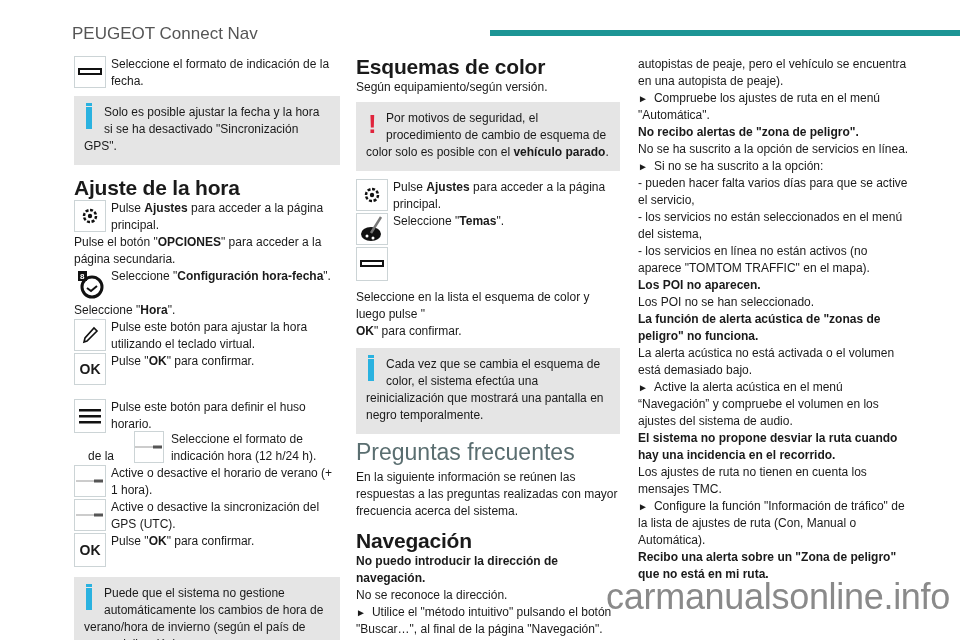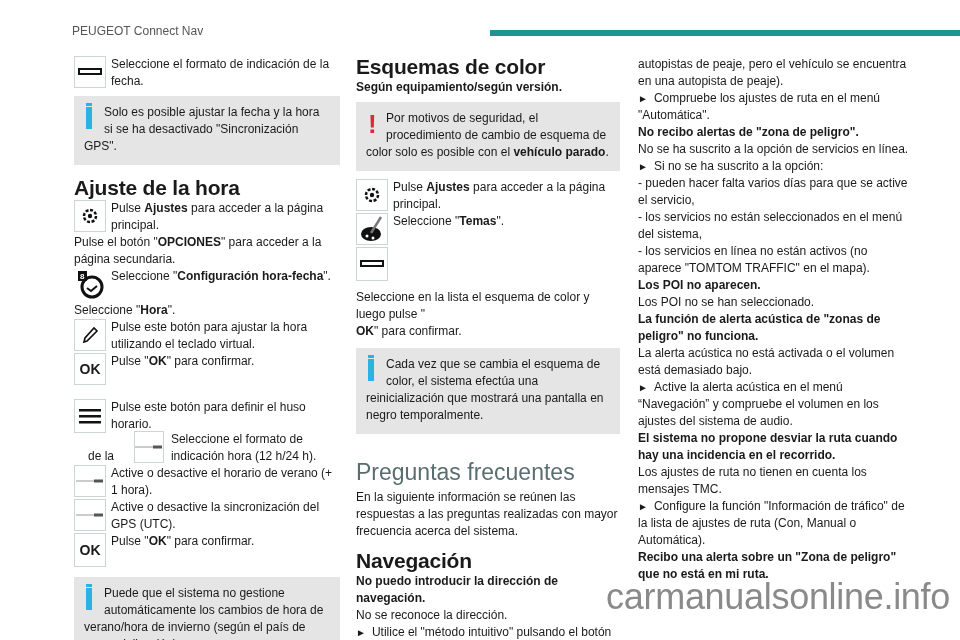--- a/index.html
+++ b/index.html
@@ -1,18 +1,18 @@
 <!DOCTYPE html>
 <html><head>
 <meta charset="utf-8">
 <style>
   * { box-sizing: border-box; margin: 0; padding: 0; }
   html, body { width: 960px; height: 640px; background: #ffffff; overflow: hidden; }
   body { font-family: "Liberation Sans", sans-serif; color: #1a1a1a; position: relative; }
-  .header-title { position: absolute; left: 72px; top: 24px; font-size: 12px; color: #555; }
+  .header-title { position: absolute; left: 72px; top: 24px; font-size: 17px; color: #555; }
   .header-bar { position: absolute; left: 490px; top: 30px; width: 470px; height: 6px; background: #1d9595; }
   .page-number { position: absolute; left: 14px; top: 643px; font-size: 11px; color: #444; }
   .watermark { position: absolute; right: 10px; top: 576px; font-size: 36px; color: #8a8a8a; letter-spacing: -0.3px; }
 
   .col { position: absolute; top: 56px; font-size: 12px; line-height: 17px; }
   .col1 { left: 74px; width: 266px; }
   .col2 { left: 356px; width: 264px; }
   .col3 { left: 638px; width: 272px; }
 
   .step { position: relative; min-height: 34px; }
@@ -159,21 +159,21 @@
 
   <div class="info-box" style="margin-top:10px;">
     <span class="mark mark-info"></span>
     <span>Puede que el sistema no gestione automáticamente los cambios de hora de verano/hora de invierno (según el país de comercialización).</span>
     <div class="clear"></div>
   </div>
 </div>
 
 <div class="col col2">
   <h2 style="margin-top:2px;">Esquemas de color</h2>
-  <p class="para" style="margin-bottom:6px;font-weight:bold;">Según equipamiento/según versión.</p>
+  <p class="para" style="margin-bottom:6px;">Según equipamiento/según versión.</p>
 
   <div class="info-box">
     <span class="mark mark-warn">!</span>
     <span>Por motivos de seguridad, el procedimiento de cambio de esquema de color solo es posible con el </span><b>vehículo parado</b><span>.</span>
     <div class="clear"></div>
   </div>
 
   <div class="step" style="margin-top:8px;">
     <div class="icon-box">
       <svg width="20" height="20" viewBox="0 0 20 20">
@@ -207,21 +207,21 @@
     <span style="display:inline-block;margin-top:8px;">Seleccione en la lista el esquema de color y luego pulse "</span><b>OK</b><span>" para confirmar.</span>
     <div class="clear"></div>
   </div>
 
   <div class="info-box" style="margin-top:8px;">
     <span class="mark mark-info"></span>
     <span>Cada vez que se cambia el esquema de color, el sistema efectúa una reinicialización que mostrará una pantalla en negro temporalmente.</span>
     <div class="clear"></div>
   </div>
 
-  <h1 class="light" style="margin-top:30px;">Preguntas frecuentes</h1>
+  <h1 class="light" style="margin-top:10px;">Preguntas frecuentes</h1>
   <p class="para">En la siguiente información se reúnen las respuestas a las preguntas realizadas con mayor frecuencia acerca del sistema.</p>
 
   <h2>Navegación</h2>
   <p class="para bold">No puedo introducir la dirección de navegación.</p>
   <p class="para">No se reconoce la dirección.</p>
   <p class="para"><span class="arrow">►</span><span>Utilice el "método intuitivo" pulsando el botón "Buscar…", al final de la página "Navegación".</span></p>
 
 </div>
 
 <div class="col col3">

